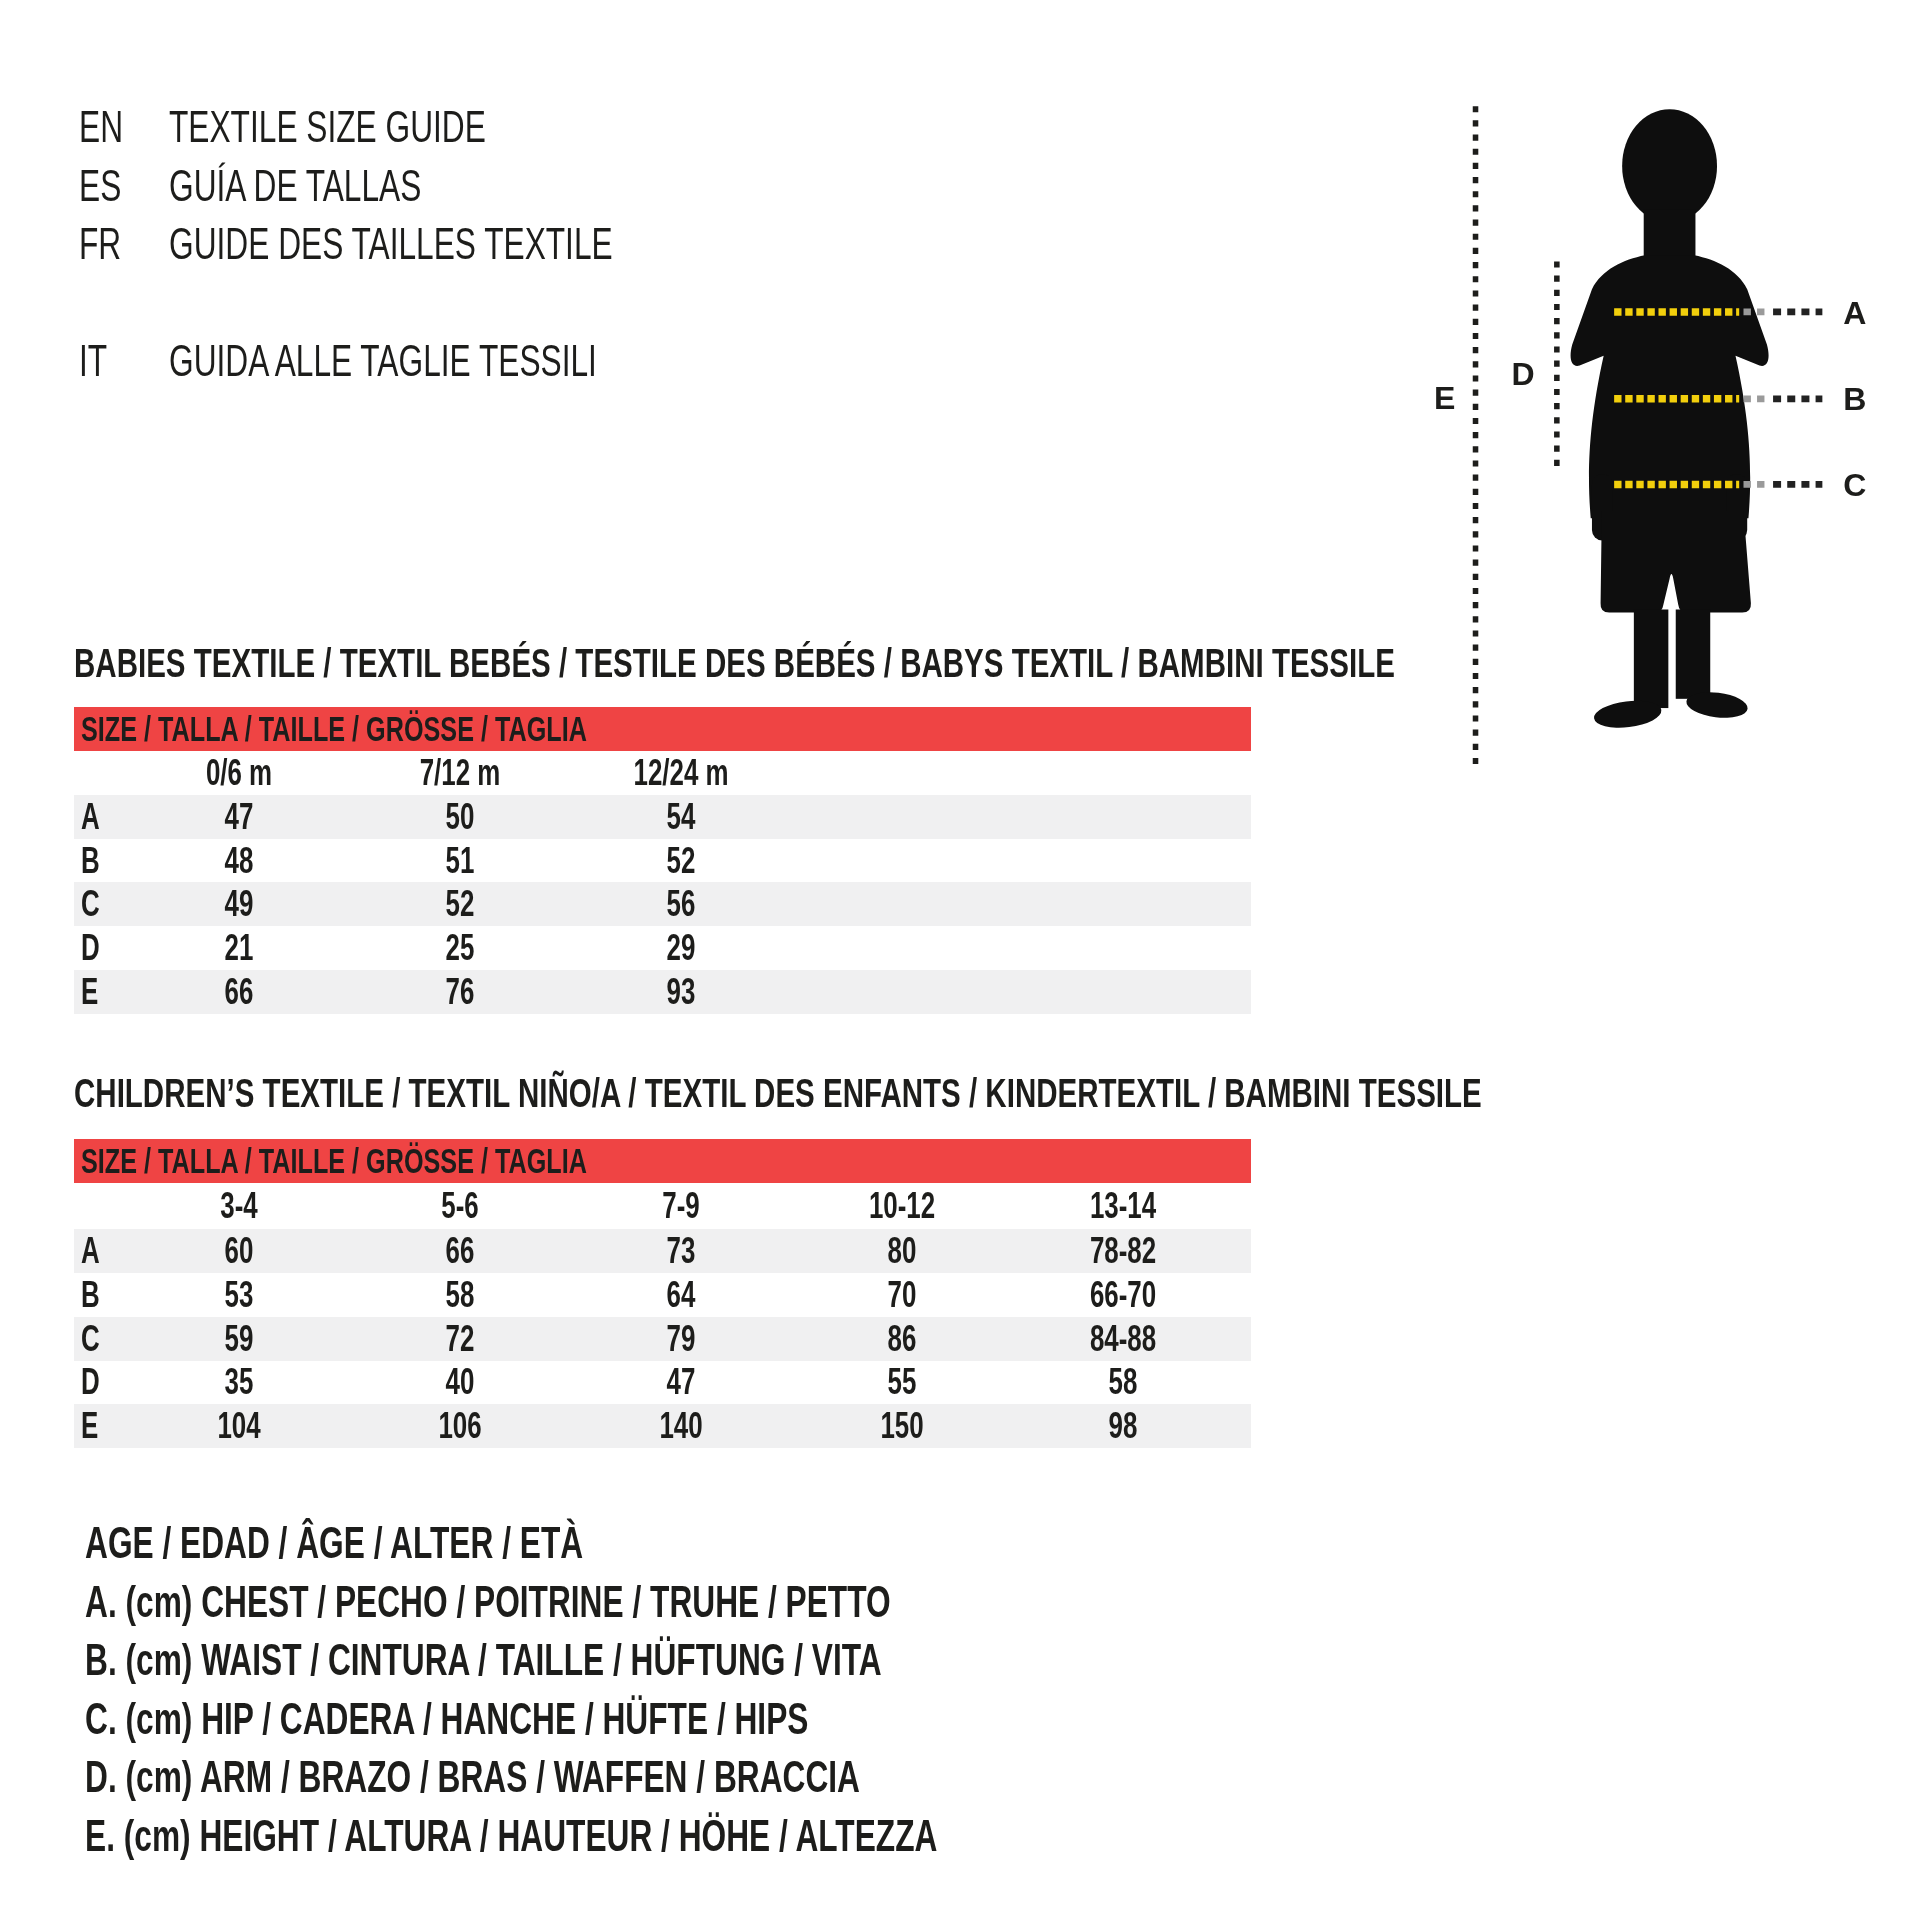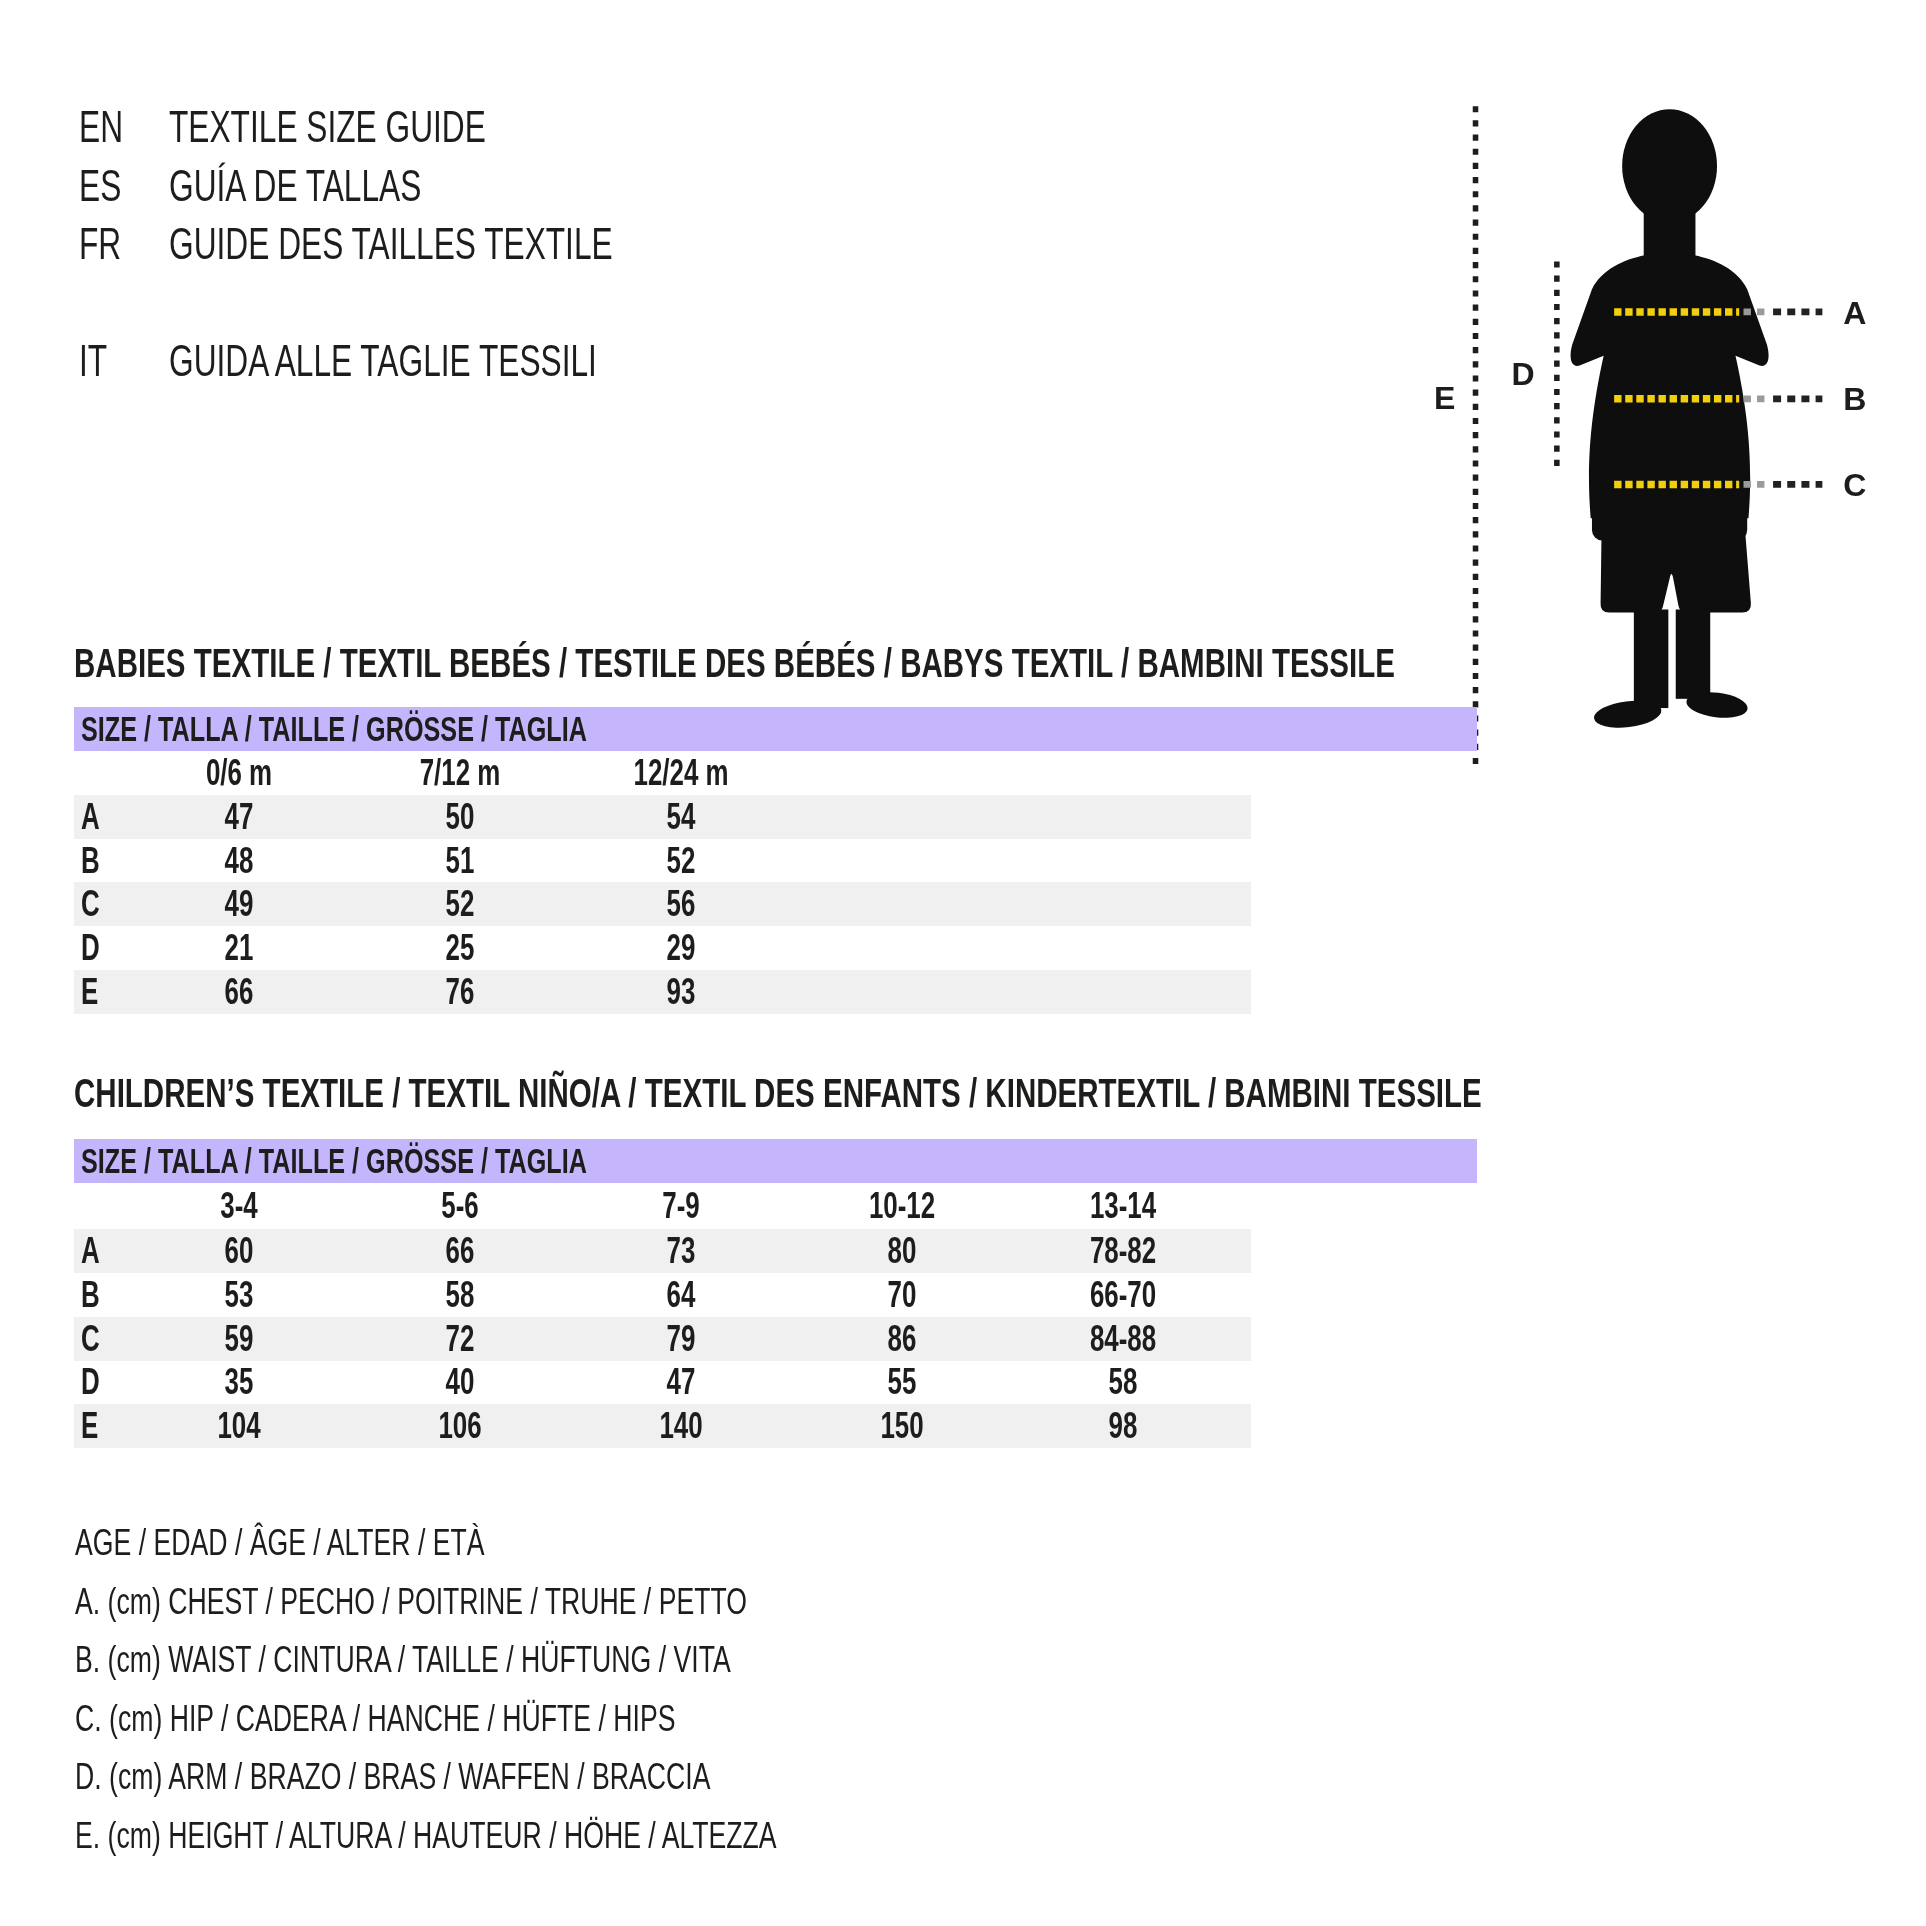--- a/index.html
+++ b/index.html
@@ -15,32 +15,32 @@
   
   .c{display:inline-block;transform:scaleX(0.72);transform-origin:0 50%;white-space:nowrap;}
   .cc{display:inline-block;transform:scaleX(0.72);transform-origin:50% 50%;white-space:nowrap;}
   
   .lang-row{left:79px;width:1294px;height:59px;line-height:59px;font-size:44px;font-weight:400;}
   .lang-code{position:absolute;left:0;top:0;}
   .lang-title{position:absolute;left:90px;top:0;}
   
   .sec-title{left:74px;width:1602px;height:44px;line-height:44px;font-size:41px;font-weight:700;}
   
-  .size-bar{left:74px;width:1403px;height:44px;line-height:44px;background:#c4b5fd;font-size:35px;font-weight:700;}
+  .size-bar{left:74px;width:1177px;height:44px;line-height:44px;background:#ef4444;font-size:35px;font-weight:700;}
   .size-bar .c{margin-left:7.4px;}
   
   .t-row{left:74px;width:1177px;display:grid;grid-template-columns:55px 221px 221px 221px 221px 221px;}
   .t-row.h71{height:44px;line-height:44px;text-decoration:underline;}
   .t-row.h75{height:46px;line-height:46px;}
   .t-row{font-size:36px;font-weight:700;}
   .t-row .cell{text-align:center;overflow:visible;}
   .t-row .letter{text-align:left;padding-left:7.4px;}
   .stripe{background:#f0f0f1;}
   
-  .legend-row{left:75px;width:1356px;height:59px;line-height:59px;font-size:37px;font-weight:400;}
+  .legend-row{left:85px;width:1356px;height:59px;line-height:59px;font-size:44px;font-weight:700;}
   
   .fig{left:1417px;top:92px;width:499px;height:690px;}
   .fig text{font-family:"Liberation Sans",sans-serif;font-weight:700;font-size:52px;fill:#1d1d1b;}
   .sil{fill:#0e0e0e;}
   .dotline{stroke:#1d1d1b;stroke-width:9;stroke-dasharray:10 13;}
   .yline{stroke:#f2cf0c;stroke-width:12;stroke-dasharray:12 6;}
   .gline{stroke:#9a9a9a;stroke-width:11;stroke-dasharray:12 10;}
   .bline{stroke:#222222;stroke-width:11;stroke-dasharray:13 10;}
 </style>
 </head>

